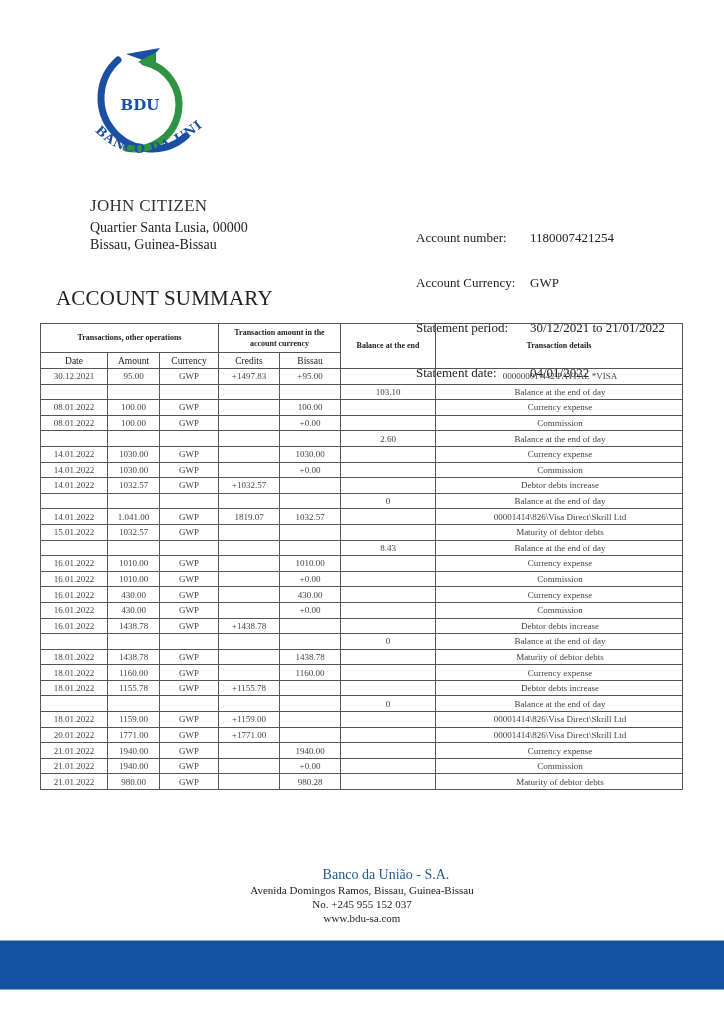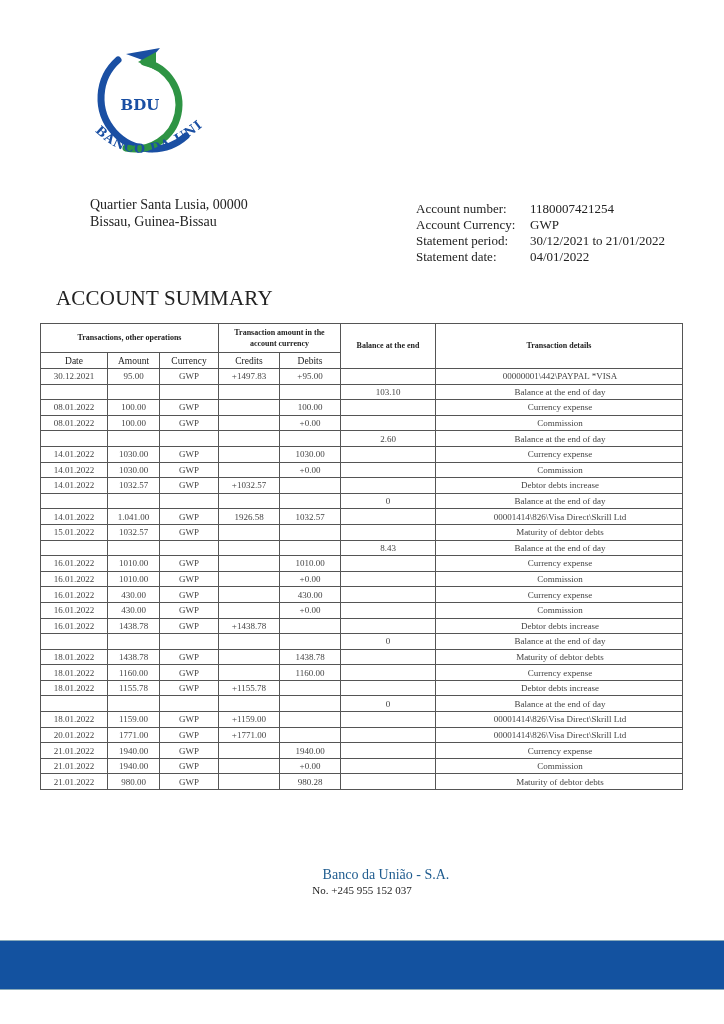--- a/index.html
+++ b/index.html
@@ -3,21 +3,21 @@
   <meta charset="utf-8">
   <style>
     html, body { margin: 0; padding: 0; background: #ffffff; }
     body { width: 724px; height: 1024px; position: relative; overflow: hidden;
            font-family: "DejaVu Serif", serif; color: #222; }
     .logo { position: absolute; left: 78px; top: 40px; width: 150px; height: 135px; }
     .customer { position: absolute; left: 90px; top: 196px; font-family: "Liberation Serif", serif; }
     .customer .name { font-size: 17px; letter-spacing: 0.3px; color: #333; margin-bottom: 3px; }
     .customer .line { font-size: 14px; color: #222; line-height: 17px; }
     .acct { position: absolute; left: 416px; top: 201px; font-family: "Liberation Serif", serif; font-size: 13px; color: #222; }
-    .acct .row { display: flex; line-height: 16px; }
+    .acct .row { display: flex; line-height: 16px; margin-top: 29px; }
     .acct .k { width: 114px; }
     .title { position: absolute; left: 56px; top: 286px; font-family: "Liberation Serif", serif; font-size: 21px; color: #222; letter-spacing: 0.2px; }
     table.stmt { position: absolute; left: 40px; top: 323px; width: 643px; border-collapse: collapse;
                  font-family: Liberation Serif, serif; font-size: 9px; color: #444; }
     table.stmt th, table.stmt td { border: 1px solid #555; padding: 0 4px; height: 14.6px; line-height: 14px; text-align: center; white-space: nowrap; }
     table.stmt th { font-weight: bold; font-size: 8px; color: #222; }
     table.stmt th.sub { font-size: 9.5px; font-weight: normal; color: #222; height: 15px; }
     table.stmt td.det { text-align: center; padding-left: 6px; }
     .footer { position: absolute; left: 0; width: 724px; top: 866px; text-align: center; font-family: "Liberation Serif", serif; }
     .footer .bank { color: #1f5c8f; font-size: 14px; line-height: 17px; margin-left: 48px; }
@@ -35,20 +35,21 @@
     <polygon points="60,22 78,12 78,30" fill="#2e9444"></polygon>
     <text x="62" y="70" text-anchor="middle" font-family="DejaVu Serif, serif" font-weight="bold" font-size="15" fill="#1a4fa3">BDU</text>
     <path id="arcpath" d="M14 88 Q60 140 128 84" fill="none"></path>
     <text font-family="DejaVu Serif, serif" font-weight="bold" font-size="12.5" fill="#1a4fa3" letter-spacing="1">
       <textPath href="#arcpath" startOffset="4">BANCO DA UNIÃO</textPath>
     </text>
   </svg>
 </div>
 
 <div class="customer">
+  <div class="name">JOHN CITIZEN</div>
   <div class="line">Quartier Santa Lusia, 00000</div>
   <div class="line">Bissau, Guinea-Bissau</div>
 </div>
 
 <div class="acct">
   <div class="row">
     <span class="k">Account number:</span>
     <span>1180007421254</span>
   </div>
   <div class="row">
@@ -82,21 +83,21 @@
       <th colspan="3" style="height:28px">Transactions, other operations</th>
       <th colspan="2" style="white-space:normal;height:28px;line-height:11px">Transaction amount in the account currency</th>
       <th rowspan="2">Balance at the end</th>
       <th rowspan="2">Transaction details</th>
     </tr>
     <tr>
       <th class="sub">Date</th>
       <th class="sub">Amount</th>
       <th class="sub">Currency</th>
       <th class="sub">Credits</th>
-      <th class="sub">Debits</th>
+      <th class="sub">Bissau</th>
     </tr>
   </thead>
   <tbody id="tbody">
       <tr>
         <td>30.12.2021</td>
         <td>95.00</td>
         <td>GWP</td>
         <td>+1497.83</td>
         <td>+95.00</td>
         <td></td>
@@ -171,21 +172,21 @@
         <td></td>
         <td></td>
         <td></td>
         <td>0</td>
         <td class="det">Balance at the end of day</td>
       </tr>
       <tr>
         <td>14.01.2022</td>
         <td>1.041.00</td>
         <td>GWP</td>
-        <td>1926.58</td>
+        <td>1819.07</td>
         <td>1032.57</td>
         <td></td>
         <td class="det">00001414\826\Visa Direct\Skrill Ltd</td>
       </tr>
       <tr>
         <td>15.01.2022</td>
         <td>1032.57</td>
         <td>GWP</td>
         <td></td>
         <td></td>
@@ -334,16 +335,18 @@
         <td></td>
         <td>980.28</td>
         <td></td>
         <td class="det">Maturity of debtor debts</td>
       </tr>
     </tbody>
 </table>
 
 <div class="footer">
   <div class="bank">Banco da União - S.A.</div>
+  <div class="line">Avenida Domingos Ramos, Bissau, Guinea-Bissau</div>
   <div class="line">No. +245 955 152 037</div>
+  <div class="line">www.bdu-sa.com</div>
 </div>
 
 <div class="band"></div>
 
 </body></html>

